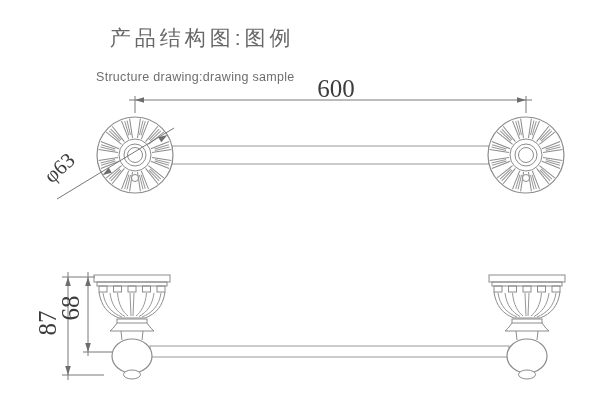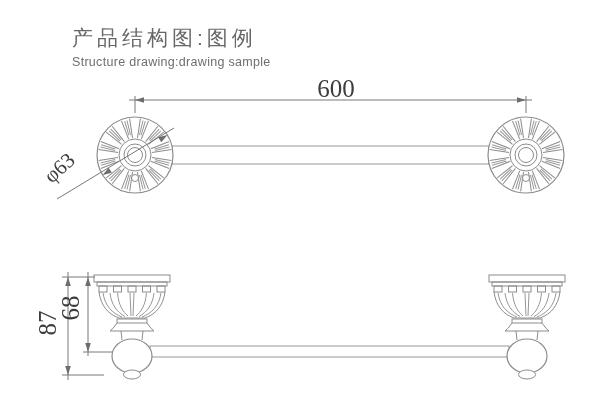--- a/index.html
+++ b/index.html
@@ -1,26 +1,26 @@
 <!DOCTYPE html>
 <html><head>
 <meta charset="utf-8">
 <style>
   html,body{margin:0;padding:0;}
   body{
     width:600px;height:400px;position:relative;background:#ffffff;
     font-family:"Liberation Sans",sans-serif;overflow:hidden;
   }
-  .header{position:absolute;left:72px;top:24px;}
+  .header{position:absolute;left:96px;top:24px;text-align:right;}
   .title-zh{
     font-size:21px;color:#676767;letter-spacing:4px;
     font-family:"Liberation Sans",sans-serif;white-space:nowrap;
   }
   .title-en{
-    font-size:12.5px;color:#6e6e6e;letter-spacing:0.3px;margin-top:3px;
+    font-size:12.5px;color:#6e6e6e;letter-spacing:0.3px;margin-top:18px;
     font-family:"Liberation Sans",sans-serif;white-space:nowrap;
   }
   svg.drawing{position:absolute;left:0;top:0;}
   .ln{stroke:#8c8c8c;stroke-width:1;fill:none;}
   .ln2{stroke:#979797;stroke-width:1;fill:none;}
   .wfill{fill:#ffffff;stroke:#8c8c8c;stroke-width:1.2;}
   .wfill-thin{fill:#ffffff;stroke:#8c8c8c;stroke-width:1;}
   .dim{stroke:#787878;stroke-width:1;fill:none;}
   .arrow{fill:#6d6d6d;stroke:none;}
   .dimtext{

